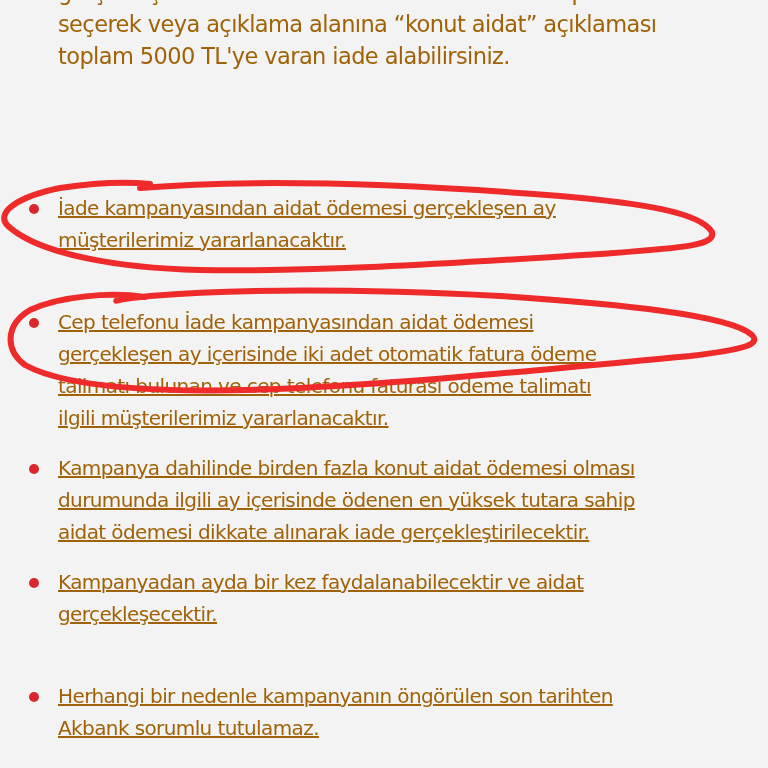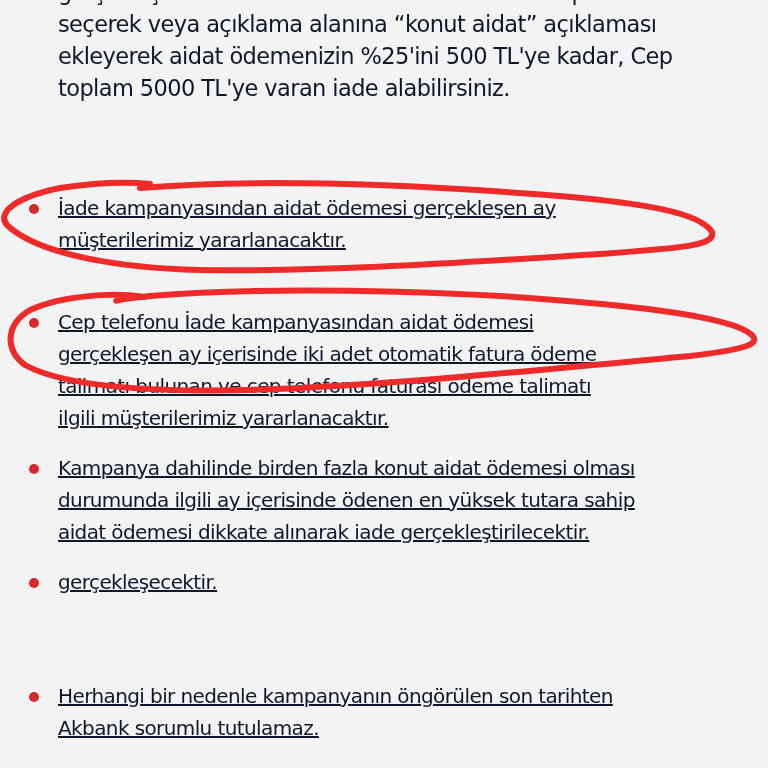--- a/index.html
+++ b/index.html
@@ -10,21 +10,21 @@
       overflow: hidden;
       background: #f3f3f3;
     }
     .page {
       position: relative;
       width: 768px;
       height: 768px;
       overflow: hidden;
       background: #f3f3f3;
       font-family: "DejaVu Sans", sans-serif;
-      color: #0f172a;
+      color: #a16207;
     }
     .intro {
       position: absolute;
       left: 58px;
       top: -24px;
       width: 700px;
       font-size: 22.5px;
       line-height: 32px;
       letter-spacing: -0.6px;
     }
@@ -76,21 +76,20 @@
     }
   </style>
 </head>
 <body>
 
 <div class="page">
 
   <div class="intro">
     <span class="line">gerçekleştirilecek aidat ödemelerinde transfer tipini "aidat"</span>
     <span class="line">seçerek veya açıklama alanına “konut aidat” açıklaması</span>
-    <span class="line">ekleyerek aidat ödemenizin %25'ini 500 TL'ye kadar, Cep</span>
     <span class="line">toplam 5000 TL'ye varan iade alabilirsiniz.</span>
   </div>
 
   <div class="bullets">
 
     <div class="bullet" style="top:192px;">
       <span class="dot"></span>
       <div class="text">
         <span class="line">İade kampanyasından aidat ödemesi gerçekleşen ay</span>
         <span class="line">müşterilerimiz yararlanacaktır.</span>
@@ -112,20 +111,21 @@
       <div class="text">
         <span class="line">Kampanya dahilinde birden fazla konut aidat ödemesi olması</span>
         <span class="line">durumunda ilgili ay içerisinde ödenen en yüksek tutara sahip</span>
         <span class="line">aidat ödemesi dikkate alınarak iade gerçekleştirilecektir.</span>
       </div>
     </div>
 
     <div class="bullet" style="top:566px;">
       <span class="dot"></span>
       <div class="text">
+        <span class="line">Kampanyadan ayda bir kez faydalanabilecektir ve aidat</span>
         <span class="line">gerçekleşecektir.</span>
       </div>
     </div>
 
     <div class="bullet" style="top:680px;">
       <span class="dot"></span>
       <div class="text">
         <span class="line">Herhangi bir nedenle kampanyanın öngörülen son tarihten</span>
         <span class="line">Akbank sorumlu tutulamaz.</span>
       </div>

